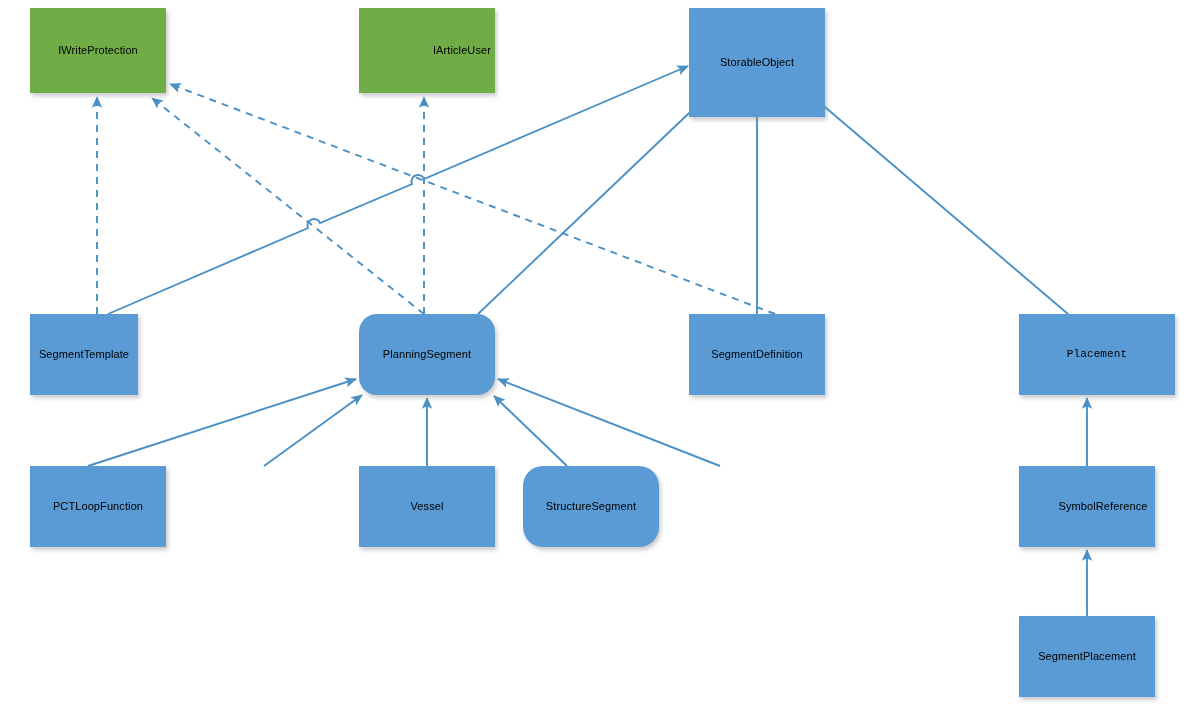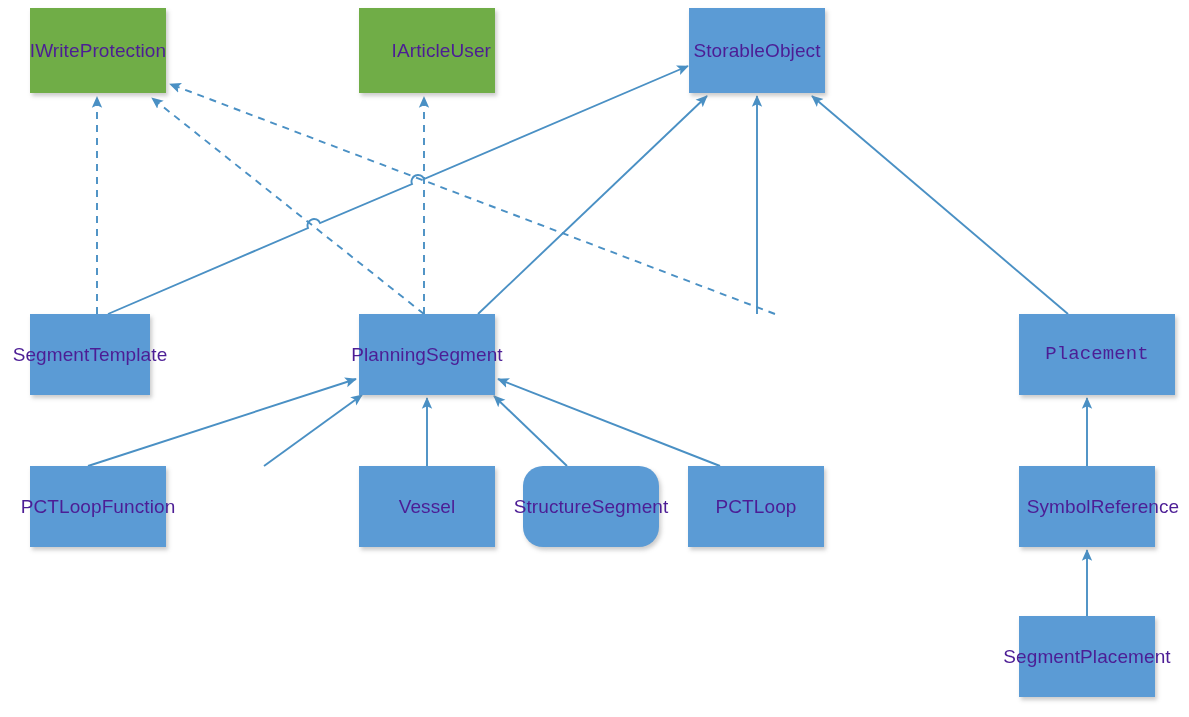--- a/index.html
+++ b/index.html
@@ -25,22 +25,22 @@
     height: 717px;
     pointer-events: none;
   }
   .node {
     position: absolute;
     box-sizing: border-box;
     display: flex;
     align-items: center;
     justify-content: center;
     text-align: center;
-    color: #4c1d95;
-    font-size: 19px;
+    color: #000000;
+    font-size: 11px;
     letter-spacing: 0.1px;
     line-height: 1.15;
     box-shadow: 2px 3px 4px rgba(140,140,140,0.45);
     z-index: 2;
   }
   .node.cls {
     background: #5b9bd5;
   }
   .node.iface {
     background: #70ad47;
@@ -102,53 +102,53 @@
   </svg>
 
   <div class="node iface" style="left:30px; top:8px; width:136px; height:85px;">
     <span>IWriteProtection</span>
   </div>
 
   <div class="node iface" style="left:359px; top:8px; width:136px; height:85px;justify-content:flex-end;">
     <span>IArticleUser</span>
   </div>
 
-  <div class="node cls" style="left:689px; top:8px; width:136px; height:85px;">
+  <div class="node cls" style="left:689px; top:8px; width:136px; height:109px;">
     <span>StorableObject</span>
   </div>
 
-  <div class="node cls" style="left:30px; top:314px; width:120px; height:81px;">
+  <div class="node cls" style="left:30px; top:314px; width:108px; height:81px;">
     <span>SegmentTemplate</span>
   </div>
 
-  <div class="node cls" style="left:359px; top:314px; width:136px; height:81px;">
+  <div class="node cls" style="left:359px; top:314px; width:136px; height:81px;border-radius:18px;">
     <span>PlanningSegment</span>
   </div>
 
+  <div class="node cls" style="left:689px; top:314px; width:136px; height:81px;">
+    <span>SegmentDefinition</span>
+  </div>
 
   <div class="node cls" style="left:1019px; top:314px; width:156px; height:81px;font-family:Liberation Mono, monospace;">
     <span>Placement</span>
   </div>
 
   <div class="node cls" style="left:30px; top:466px; width:136px; height:81px;">
     <span>PCTLoopFunction</span>
   </div>
 
 
   <div class="node cls" style="left:359px; top:466px; width:136px; height:81px;">
     <span>Vessel</span>
   </div>
 
   <div class="node cls" style="left:523px; top:466px; width:136px; height:81px;border-radius:20px;">
     <span>StructureSegment</span>
   </div>
 
-  <div class="node cls" style="left:688px; top:466px; width:136px; height:81px;">
-    <span>PCTLoop</span>
-  </div>
 
   <div class="node cls" style="left:1019px; top:466px; width:136px; height:81px;padding-left:32px;">
     <span>SymbolReference</span>
   </div>
 
   <div class="node cls" style="left:1019px; top:616px; width:136px; height:81px;">
     <span>SegmentPlacement</span>
   </div>
 
 </div>

